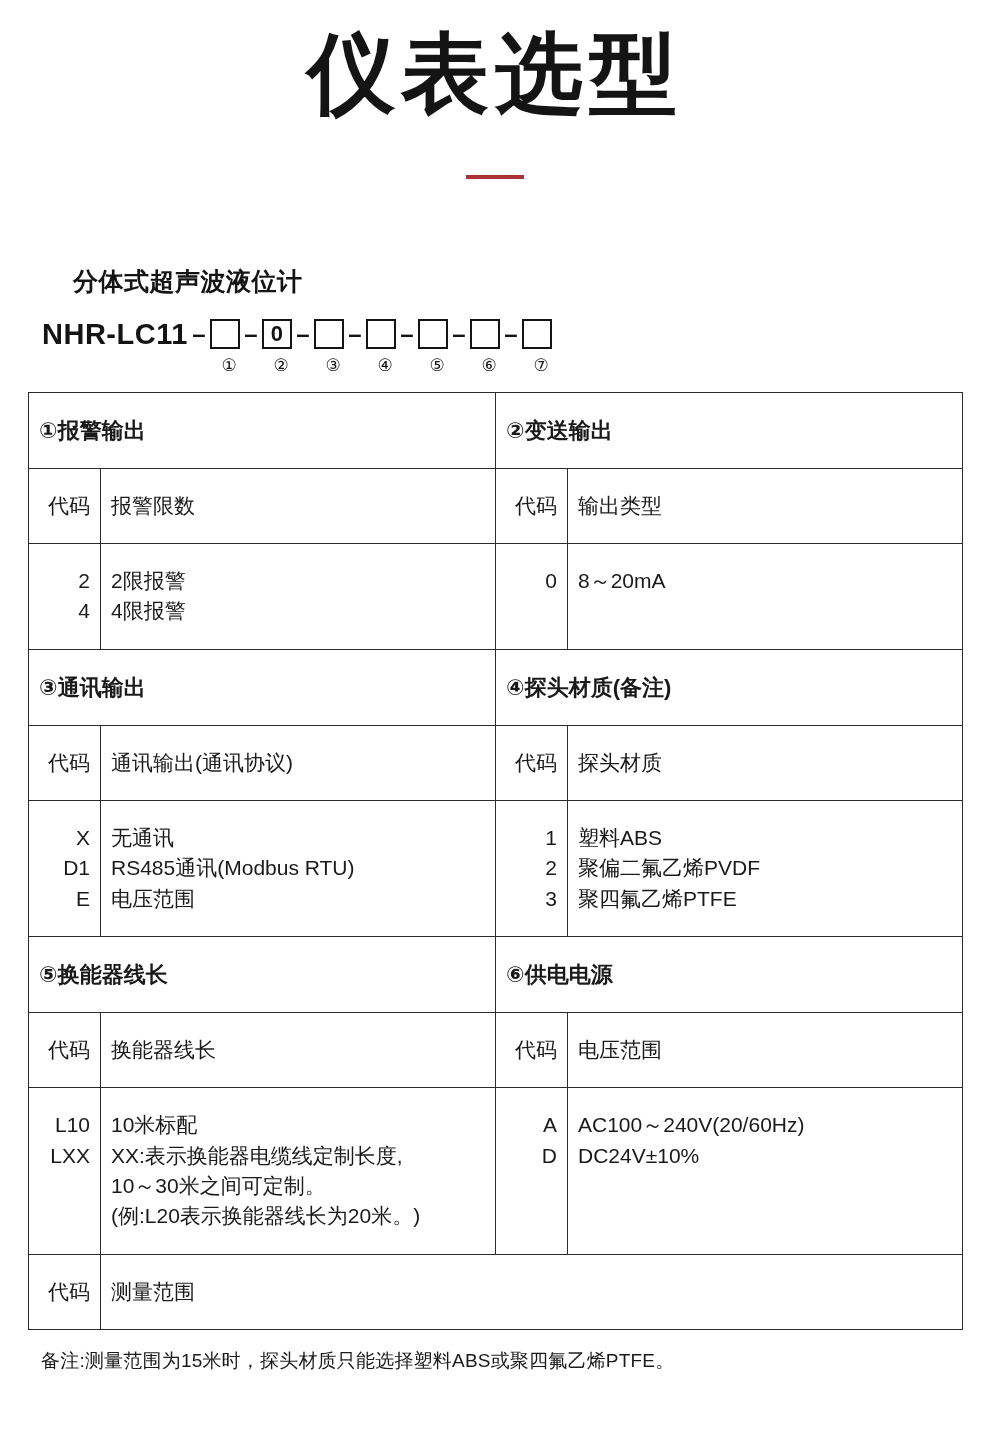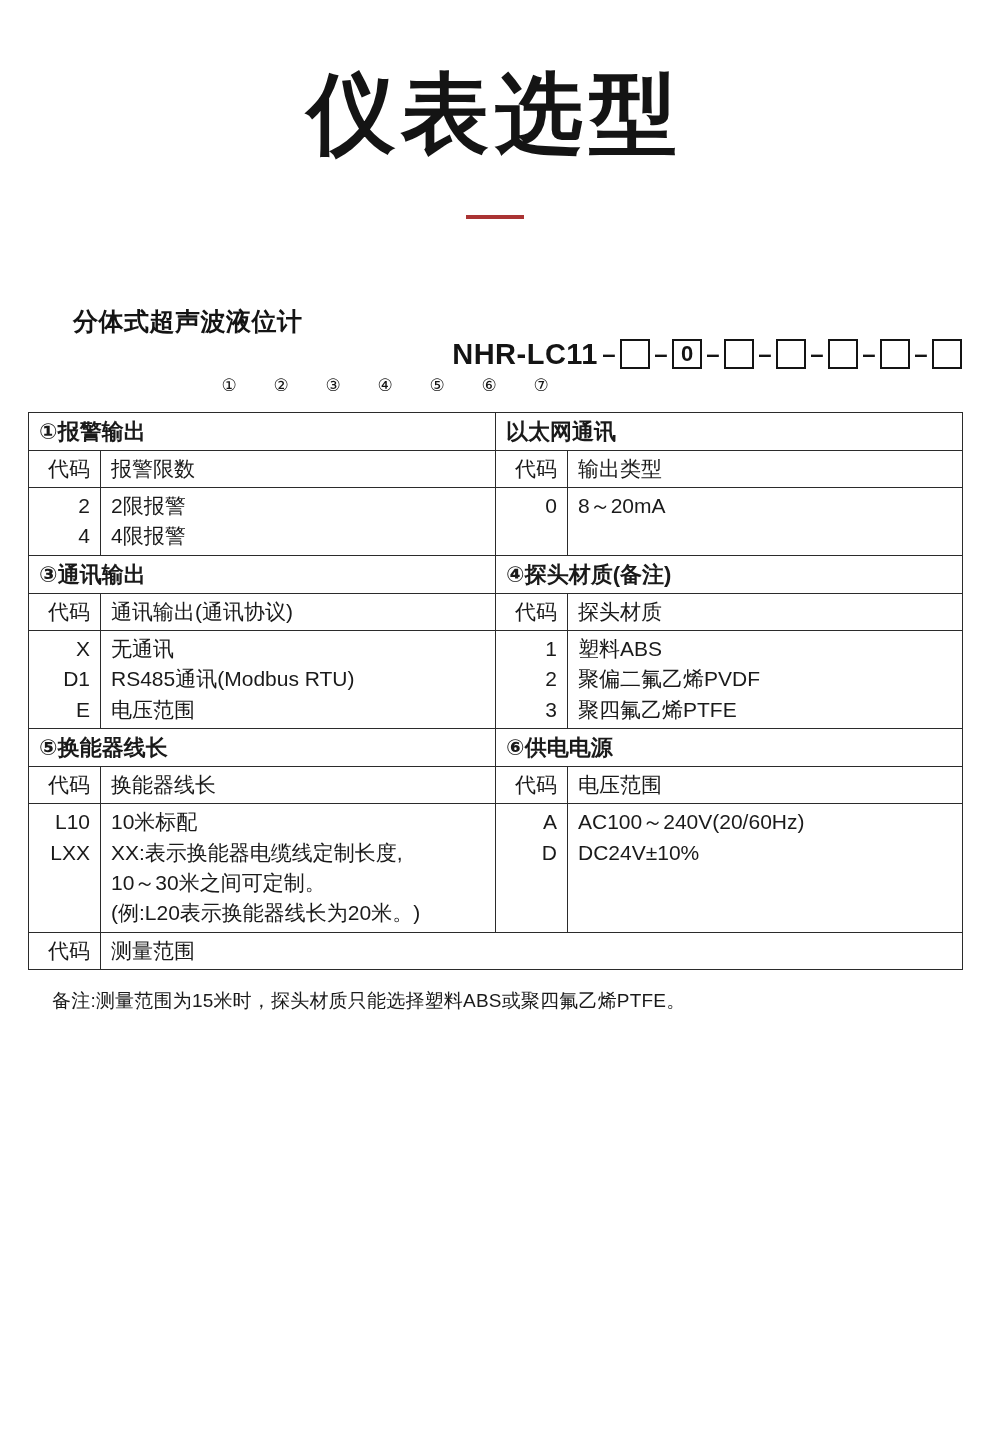--- a/index.html
+++ b/index.html
@@ -21,21 +21,21 @@
     box-sizing: border-box;
     padding: 0 28px;
     position: relative;
   }
   .title {
     text-align: center;
     font-size: 88px;
     font-weight: bold;
     letter-spacing: 6px;
     color: #141414;
-    margin-top: 66px;
+    margin-top: 26px;
     line-height: 1.1;
     font-family: "DejaVu Sans", "Liberation Sans", sans-serif;
   }
   .title-rule {
     width: 58px;
     height: 4px;
     background: #a33;
     margin: 52px auto 0 auto;
   }
   .model-block {
@@ -45,25 +45,24 @@
   .model-name {
     font-size: 25px;
     font-weight: bold;
     letter-spacing: 0.5px;
     color: #141414;
     margin-left: 31px;
   }
   .model-code-row {
     display: flex;
     align-items: center;
-    margin-top: 0;
+    margin-top: 20px;
     font-size: 29px;
     font-weight: bold;
     color: #141414;
-    justify-content: flex-end;
   }
   .model-prefix {
     letter-spacing: 0.5px;
   }
   .dash {
     display: inline-block;
     width: 22px;
     text-align: center;
     font-weight: bold;
     font-size: 24px;
@@ -105,40 +104,40 @@
 
   table.sel {
     width: 934px;
     margin: 16px auto 0 auto;
     border-collapse: collapse;
     table-layout: fixed;
     font-size: 21px;
   }
   table.sel td {
     border: 1px solid #2b2b2b;
-    padding: 3px 10px;
+    padding: 22px 10px;
     vertical-align: top;
     line-height: 1.42;
   }
   td.hdr {
     font-weight: bold;
     font-size: 22px;
     padding: 7px 10px;
   }
   td.code-col {
     width: 72px;
     text-align: right;
     white-space: nowrap;
   }
   .codes div, .vals div {
     line-height: 1.45;
   }
 
   .note {
-    margin: 18px 0 0 24px;
+    margin: 18px 0 0 13px;
     font-size: 19px;
     color: #1a1a1a;
     letter-spacing: 0.2px;
   }
   .cell-multiline div { white-space: nowrap; }
 </style>
 </head>
 <body>
 
 <div class="page">
@@ -189,21 +188,21 @@
     <colgroup>
       <col style="width:72px">
       <col style="width:395px">
       <col style="width:72px">
       <col style="width:395px">
     </colgroup>
 
     <tbody>
         <tr>
       <td class="hdr" colspan="2">①报警输出</td>
-      <td class="hdr" colspan="2">以太网通讯</td>
+      <td class="hdr" colspan="2">②变送输出</td>
     </tr>
     <tr>
       <td class="code-col">代码</td>
       <td>报警限数</td>
       <td class="code-col">代码</td>
       <td>输出类型</td>
     </tr>
     <tr>
       <td class="code-col codes">
         <div>2</div>

